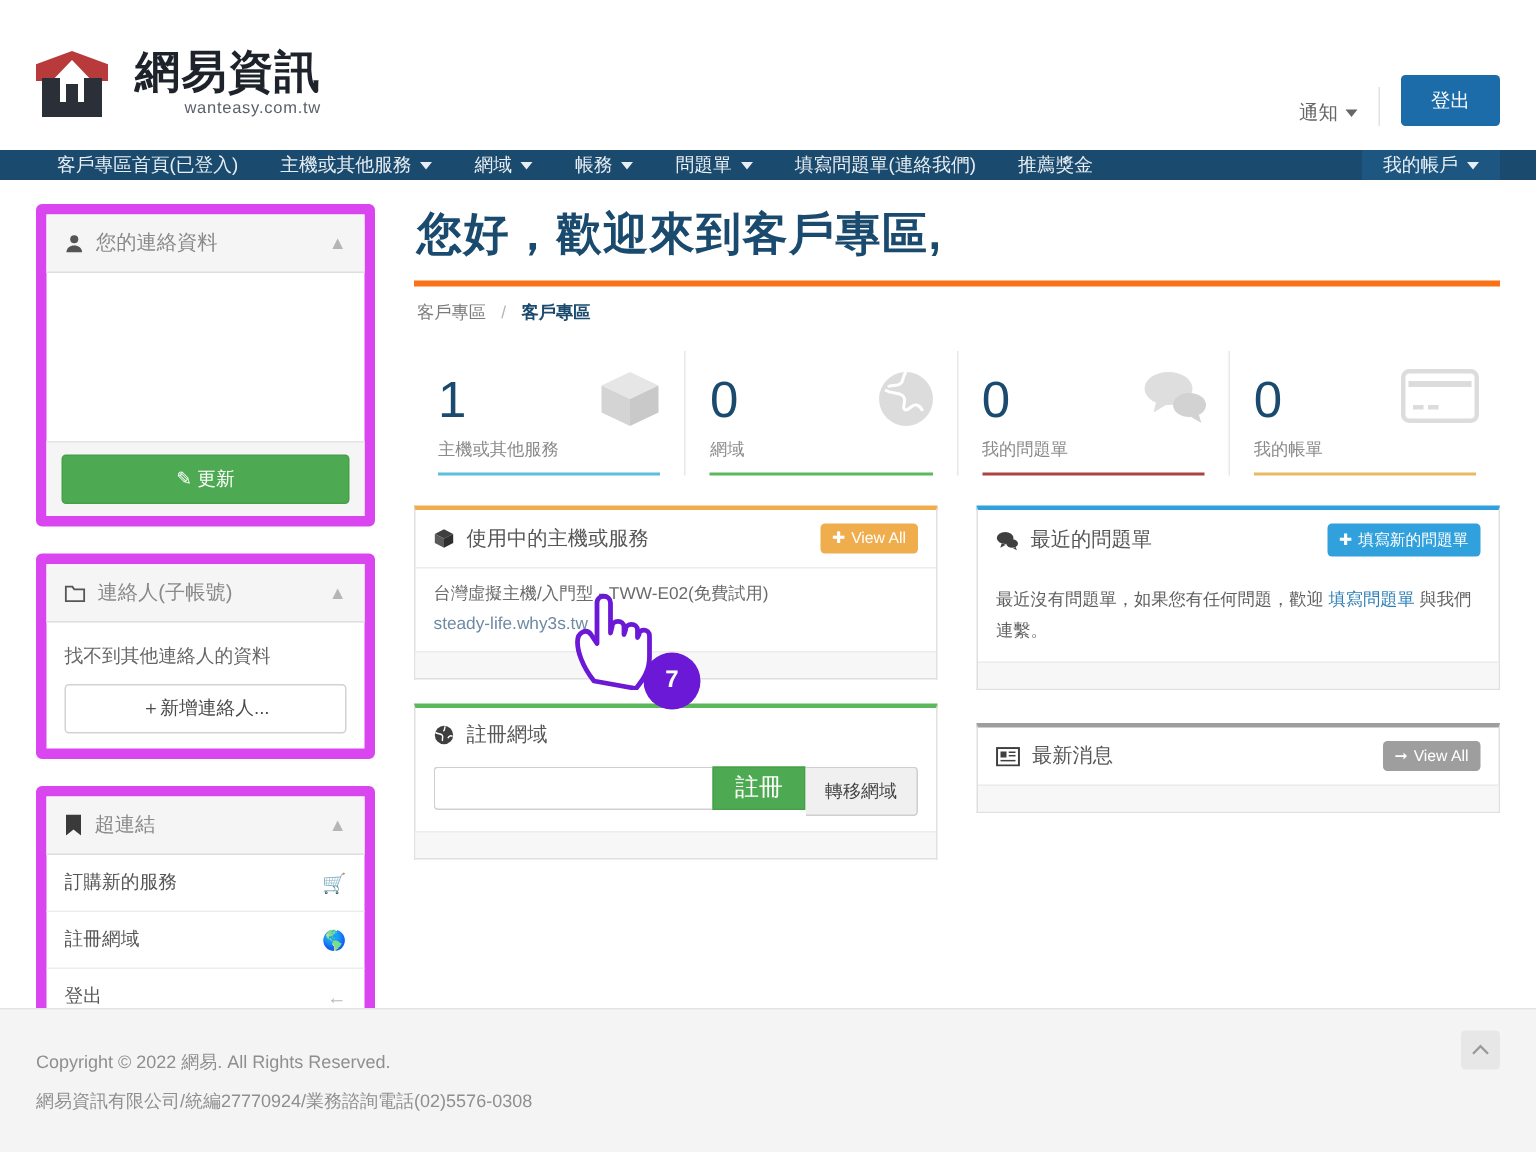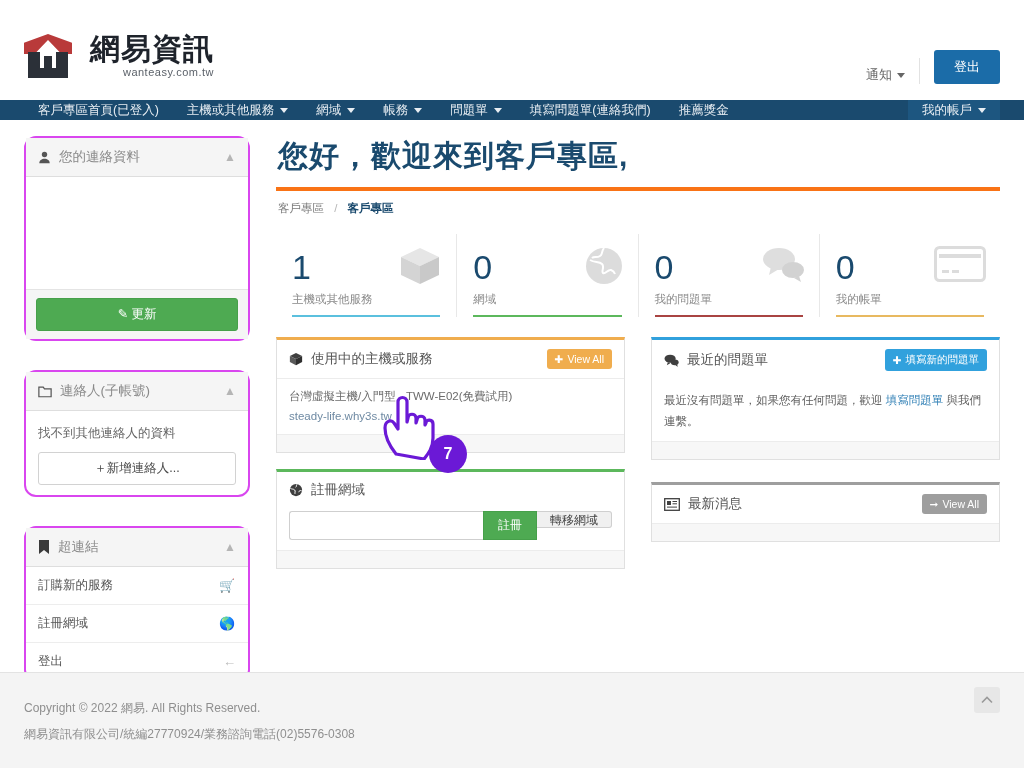--- a/index.html
+++ b/index.html
@@ -82,23 +82,23 @@
     padding: 16px 24px 0 24px;
     gap: 26px;
     height: 540px;
   }
   .sidebar { width: 226px; flex: 0 0 226px; }
   .content { flex: 1; min-width: 0; }
 
   
   .panel {
     background: #fff;
-    border: 2px solid #d946ef;
-    border-radius: 12px;
-    margin-bottom: 29px;
+    border: 7px solid #d946ef;
+    border-radius: 4px;
+    margin-bottom: 18px;
   }
   .panel-head {
     background: #f5f5f5;
     border-bottom: 1px solid #dedede;
     padding: 10px 12px;
     display: flex; align-items: center;
     font-size: 13.5px; color: #8a8a8a;
   }
   .panel-head .ph-icon { margin-right: 8px; color: #555; font-size: 13px; display: flex; }
   .panel-head .ph-title { flex: 1; }
@@ -205,28 +205,28 @@
 
   
   .domain-form { display: flex; align-items: stretch; }
   .domain-input {
     flex: 1; border: 1px solid #cfcfcf; border-right: none;
     border-radius: 3px 0 0 3px; padding: 6px 9px; font-size: 12px;
     font-family: inherit; outline: none; min-width: 0; height: 29px;
   }
   .btn-register {
     background: #4eaa52; color: #fff; border: 1px solid #46a04a;
-    padding: 0 14px; font-size: 12px; cursor: pointer; font-family: inherit;
+    padding: 0 14px; font-size: 16px; cursor: pointer; font-family: inherit;
     height: 29px;
   }
   .btn-transfer {
     background: #f0f0f0; color: #444; border: 1px solid #cfcfcf; border-left: none;
     border-radius: 0 3px 3px 0;
     padding: 0 13px; font-size: 12px; cursor: pointer; font-family: inherit;
-    height: 17px;
+    height: 33px;
   }
 
   
   .footer {
     position: absolute; left: 0; bottom: 0; width: 1024px; height: 96px;
     background: #f4f4f4; border-top: 1px solid #e3e3e3;
     padding: 22px 24px;
   }
   .footer-line { font-size: 12px; color: #8f8f8f; line-height: 2.2; }
   .scroll-top {

